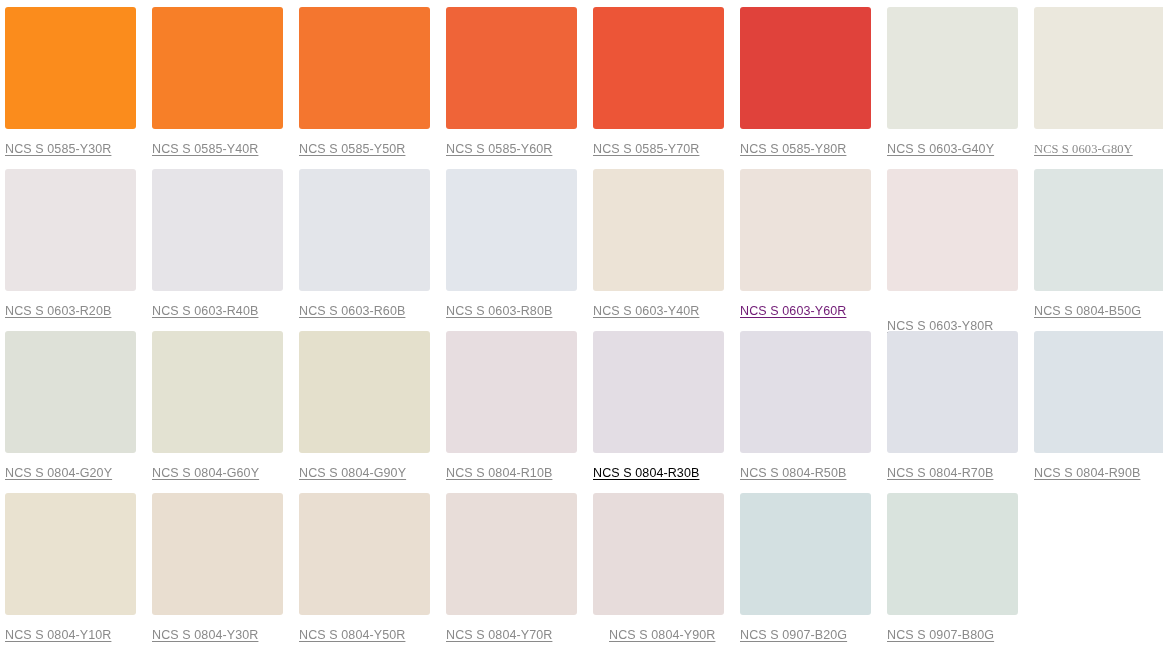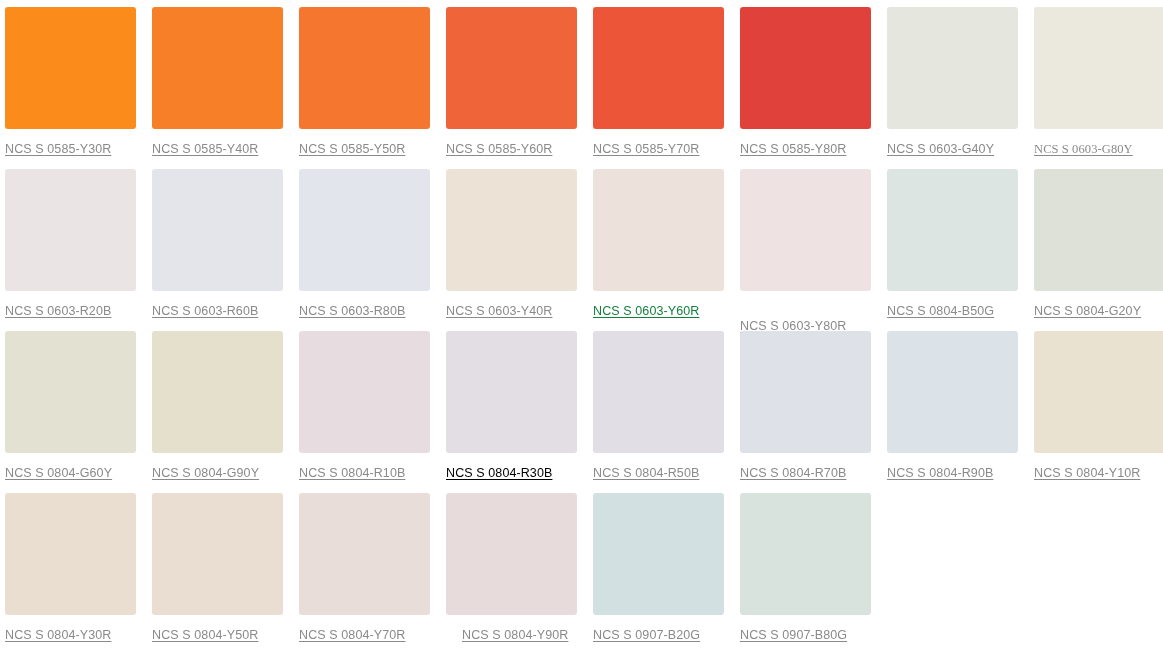--- a/index.html
+++ b/index.html
@@ -86,34 +86,38 @@
     </div>
     <div class="swatch-cell">
       <div class="swatch-chip" style="background-color: rgb(235, 232, 221);"></div>
       <a class="swatch-label" style="color: rgb(138, 138, 138); font-family: Liberation Serif, serif;">NCS S 0603-G80Y</a>
     </div>
     <div class="swatch-cell">
       <div class="swatch-chip" style="background-color: rgb(234, 228, 229);"></div>
       <a class="swatch-label" style="color: rgb(138, 138, 138);">NCS S 0603-R20B</a>
     </div>
     <div class="swatch-cell">
+      <div class="swatch-chip" style="background-color: rgb(230, 228, 232);"></div>
+      <a class="swatch-label" style="color: rgb(138, 138, 138);">NCS S 0603-R40B</a>
+    </div>
+    <div class="swatch-cell">
       <div class="swatch-chip" style="background-color: rgb(227, 229, 234);"></div>
       <a class="swatch-label" style="color: rgb(138, 138, 138);">NCS S 0603-R60B</a>
     </div>
     <div class="swatch-cell">
       <div class="swatch-chip" style="background-color: rgb(226, 230, 236);"></div>
       <a class="swatch-label" style="color: rgb(138, 138, 138);">NCS S 0603-R80B</a>
     </div>
     <div class="swatch-cell">
       <div class="swatch-chip" style="background-color: rgb(236, 227, 214);"></div>
       <a class="swatch-label" style="color: rgb(138, 138, 138);">NCS S 0603-Y40R</a>
     </div>
     <div class="swatch-cell">
       <div class="swatch-chip" style="background-color: rgb(236, 226, 219);"></div>
-      <a class="swatch-label" style="color: #15803d;">NCS S 0603-Y60R</a>
+      <a class="swatch-label" style="color: #701a75;">NCS S 0603-Y60R</a>
     </div>
     <div class="swatch-cell">
       <div class="swatch-chip" style="background-color: rgb(238, 227, 226);"></div>
       <a class="swatch-label" style="color: rgb(138, 138, 138); margin-top: 28px;">NCS S 0603-Y80R</a>
     </div>
     <div class="swatch-cell">
       <div class="swatch-chip" style="background-color: rgb(221, 229, 227);"></div>
       <a class="swatch-label" style="color: rgb(138, 138, 138);">NCS S 0804-B50G</a>
     </div>
     <div class="swatch-cell">

